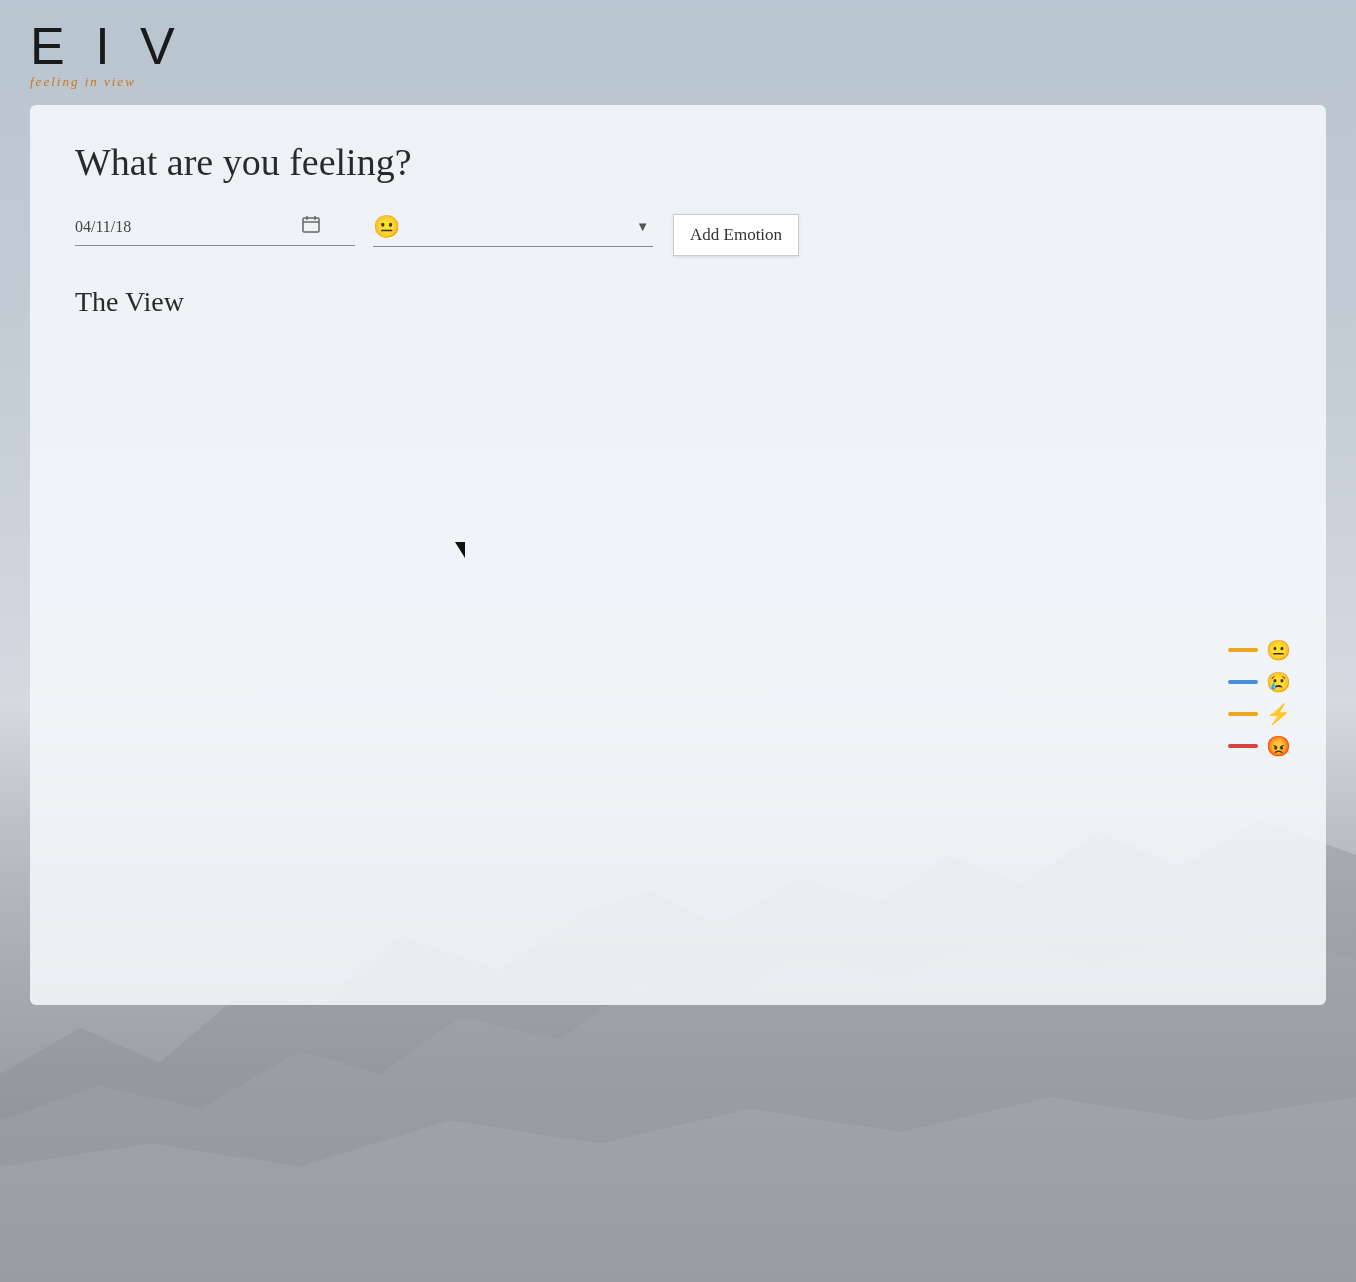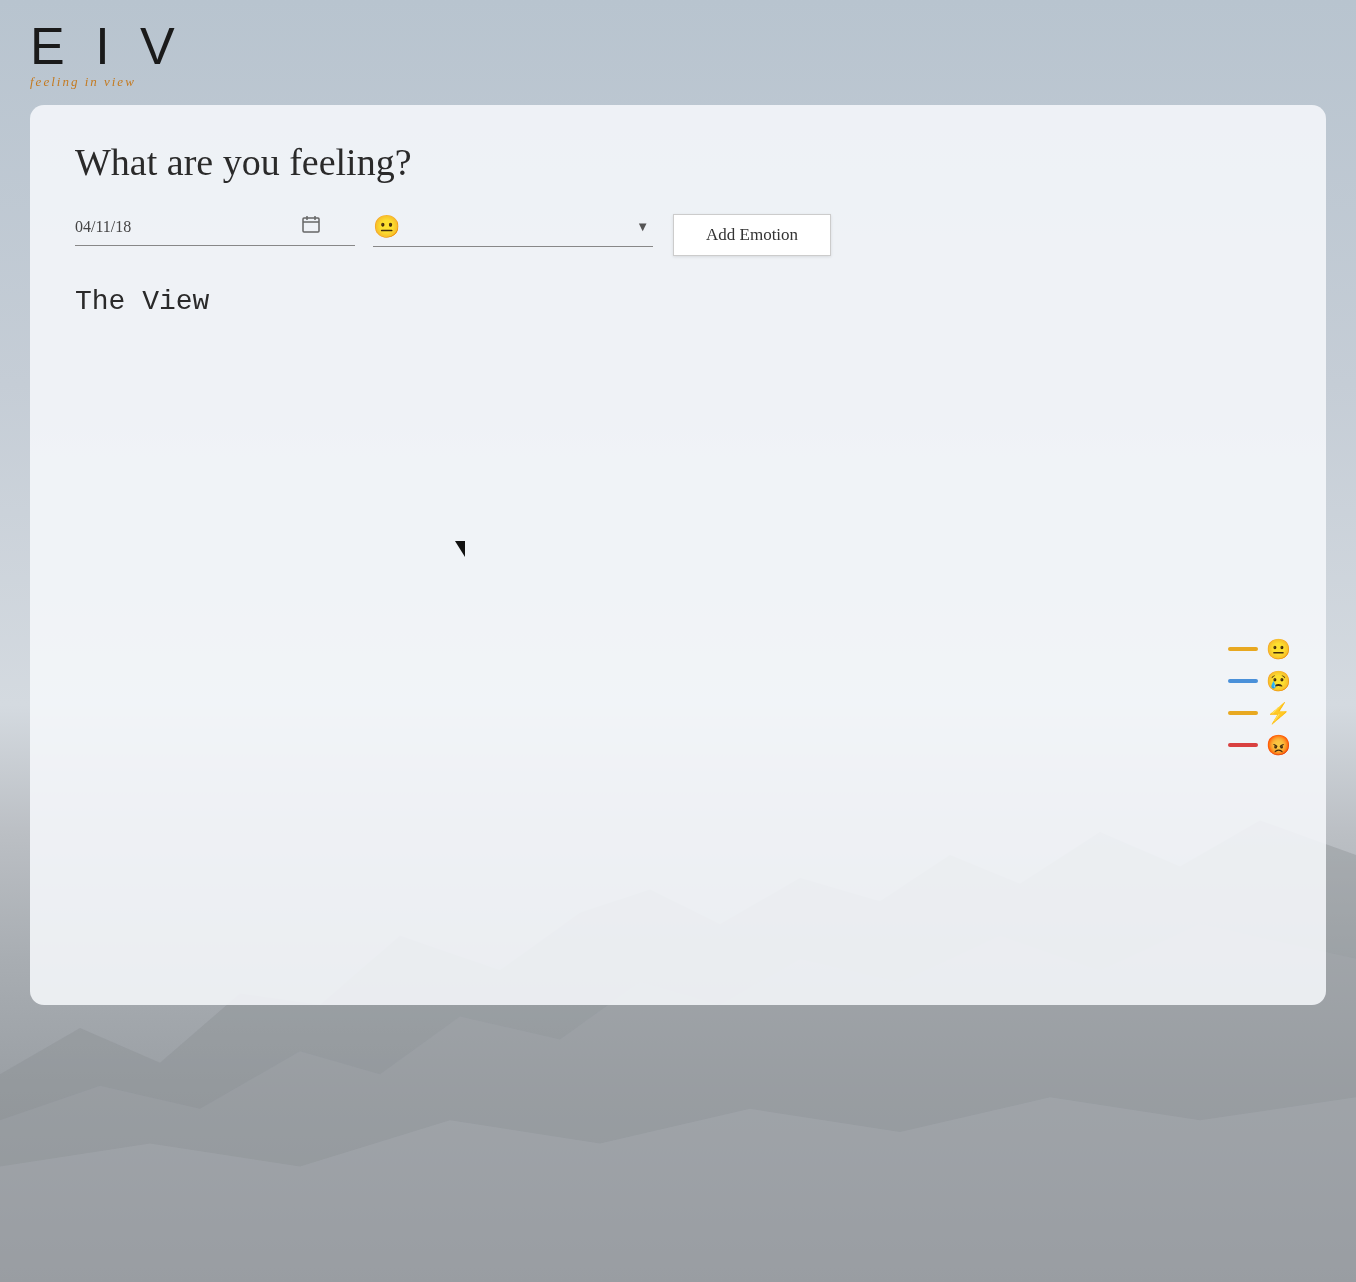--- a/index.html
+++ b/index.html
@@ -54,21 +54,21 @@
       margin-top: 2px;
       font-family: Georgia, serif;
     }
 
     
     .main-card {
       position: relative;
       z-index: 10;
       background: rgba(245, 247, 250, 0.88);
       margin: 0 30px;
-      border-radius: 14px;
+      border-radius: 6px;
       padding: 35px 45px 0 45px;
       min-height: 900px;
     }
 
     .page-title {
       font-size: 38px;
       font-weight: 300;
       color: #2a2a2a;
       font-family: Georgia, serif;
       margin-bottom: 30px;
@@ -128,35 +128,35 @@
     .emotion-select-arrow {
       font-size: 13px;
       color: #555;
       margin-left: auto;
       padding-right: 4px;
     }
 
     .add-emotion-btn {
       background: white;
       border: 1px solid #ccc;
-      padding: 10px 32px;
+      padding: 10px 16px;
       font-size: 17px;
       color: #333;
       cursor: pointer;
       font-family: Georgia, serif;
       white-space: nowrap;
       box-shadow: 0 1px 3px rgba(0,0,0,0.1);
     }
 
     
     .section-title {
       font-size: 28px;
       font-weight: 300;
       color: #2a2a2a;
-      font-family: Liberation Mono, monospace;
+      font-family: Liberation Serif, serif;
       margin-bottom: 20px;
     }
 
     
     .view-area {
       position: relative;
       min-height: 500px;
     }
 
     

